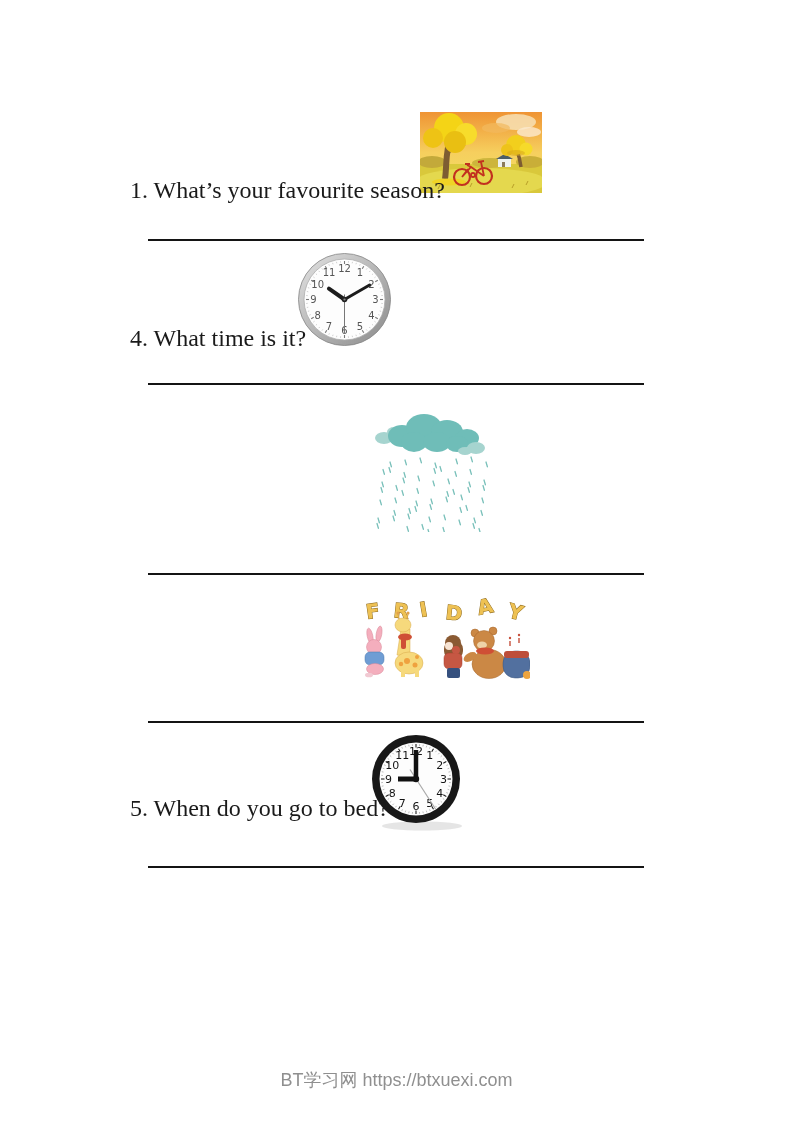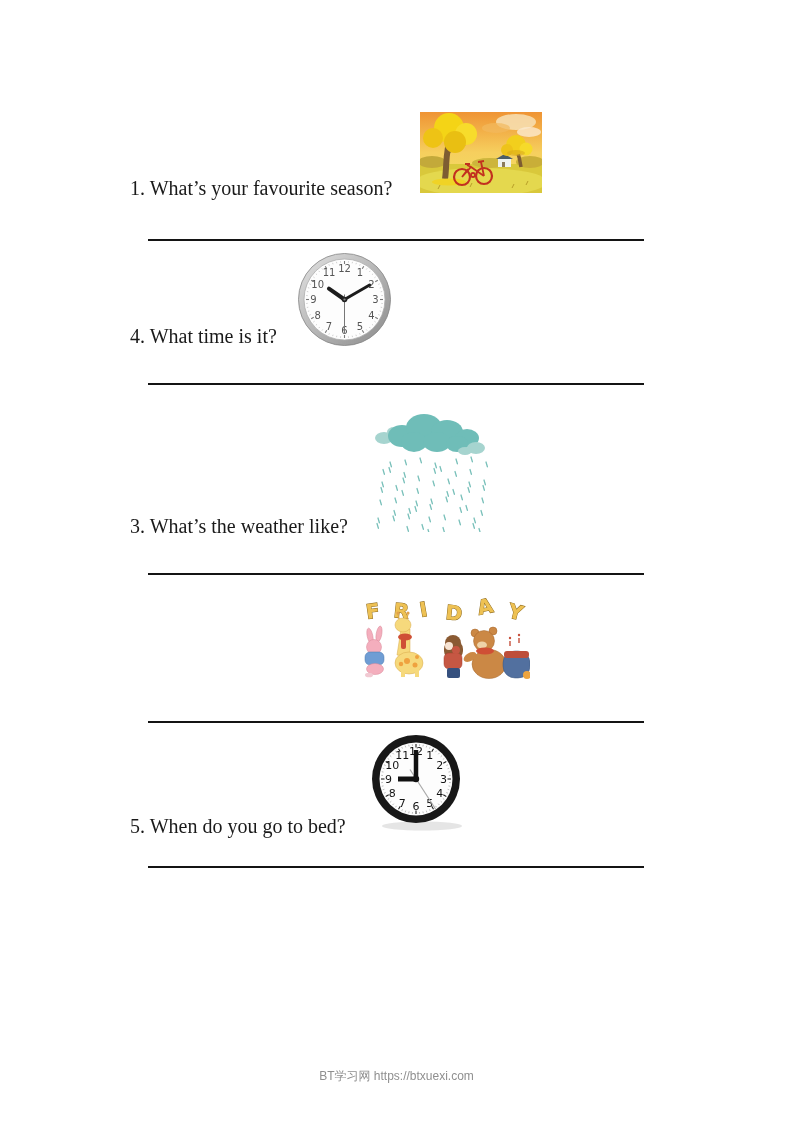--- a/index.html
+++ b/index.html
@@ -1,22 +1,22 @@
 <!DOCTYPE html>
 <html style="--line: #141414; --footer-text: #8f8f8f; --rain-cloud: #6fbdb8; --rain-cloud-light: #a6d4cf; --rain-drop: #79c0ba; --friday-letter-fill: #eec153; --friday-letter-outline: #8f6b1d;"><head>
 <meta charset="utf-8">
 <style>
   html,body{margin:0;padding:0;background:#fff;}
   .page{position:relative;width:793px;height:1122px;background:#ffffff;margin:0 auto;
         overflow:hidden;font-family:"Liberation Serif",serif;}
-  .q{position:absolute;margin:0;font-size:20px;color:#1a1a1a;white-space:nowrap;}
+  .q{position:absolute;margin:0;font-size:24px;color:#1a1a1a;white-space:nowrap;}
   .answer-line{position:absolute;width:496px;height:0;border-top:2px solid var(--line,#141414);}
   .illus{position:absolute;}
   .footer{position:absolute;left:0;top:1068px;width:793px;text-align:center;
-          font-family:"Liberation Sans",sans-serif;font-size:12px;color:var(--footer-text,#8f8f8f);}
+          font-family:"Liberation Sans",sans-serif;font-size:18px;color:var(--footer-text,#8f8f8f);}
   .fletter{font-family:"DejaVu Sans",sans-serif;font-weight:bold;font-size:20px;
            fill:var(--friday-letter-fill,#eec153);stroke:var(--friday-letter-outline,#8f6b1d);
            stroke-width:1;paint-order:stroke;}
   .clock-num{font-family:"DejaVu Sans",sans-serif;}
 </style>
 </head>
 <body>
 
 <div class="page">
 
@@ -231,21 +231,20 @@
         <line x1="5" y1="119.5" x2="6.4" y2="124.3" stroke="#79c0ba" stroke-width="1.3" stroke-linecap="round"></line>
         <line x1="35" y1="122.5" x2="36.4" y2="127.3" stroke="#79c0ba" stroke-width="1.3" stroke-linecap="round"></line>
         <line x1="50" y1="120.5" x2="51.4" y2="125.3" stroke="#79c0ba" stroke-width="1.3" stroke-linecap="round"></line>
         <line x1="56" y1="125.5" x2="57.4" y2="130.3" stroke="#79c0ba" stroke-width="1.3" stroke-linecap="round"></line>
         <line x1="71" y1="123.5" x2="72.4" y2="128.3" stroke="#79c0ba" stroke-width="1.3" stroke-linecap="round"></line>
         <line x1="101" y1="119.5" x2="102.4" y2="124.3" stroke="#79c0ba" stroke-width="1.3" stroke-linecap="round"></line>
         <line x1="107" y1="124.5" x2="108.4" y2="129.3" stroke="#79c0ba" stroke-width="1.3" stroke-linecap="round"></line>
       </g>
   </svg>
 
-  <p class="q" style="left:130px;top:515px">3. What’s the weather like?</p>
   <div class="answer-line" style="left:148px;top:573px"></div>
 
   <svg class="illus" style="left:357px;top:591px" width="173" height="90" viewBox="0 0 173 90">
     <g>
         <text x="10" y="28" transform="rotate(-8 10 28)" class="fletter">F</text>
         <text x="36" y="26" transform="rotate(6 36 26)" class="fletter">R</text>
         <text x="64" y="26" transform="rotate(-10 64 26)" class="fletter">I</text>
         <text x="88" y="28" transform="rotate(6 88 28)" class="fletter">D</text>
         <text x="122" y="24" transform="rotate(-12 122 24)" class="fletter">A</text>
         <text x="150" y="26" transform="rotate(14 150 26)" class="fletter">Y</text>
@@ -380,17 +379,17 @@
         <text x="25.18430139592794" y="38.1" text-anchor="middle" font-size="11" fill="#141414" class="clock-num">10</text>
         <text x="35.249999999999986" y="28.034301395927947" text-anchor="middle" font-size="11" fill="#141414" class="clock-num">11</text>
         <text x="48.99999999999999" y="24.35" text-anchor="middle" font-size="11" fill="#141414" class="clock-num">12</text>
       </g>
     <line x1="43" y1="38.5" x2="68.5" y2="78" stroke="#aaaaaa" stroke-width="1.2"></line>
     <line stroke="#111" stroke-width="5" x1="49" y1="48" x2="31" y2="48"></line>
     <line stroke="#111" stroke-width="4.5" x1="49" y1="48" x2="49" y2="19"></line>
     <circle cx="49" cy="48" r="3.2" fill="#111"></circle>
   </svg>
 
-  <p class="q" style="left:130px;top:815px">5. When do you go to bed?</p>
+  <p class="q" style="left:130px;top:795px">5. When do you go to bed?</p>
   <div class="answer-line" style="left:148px;top:866px"></div>
 
   <div class="footer">BT学习网 https://btxuexi.com</div>
 </div>
 
 </body></html>

